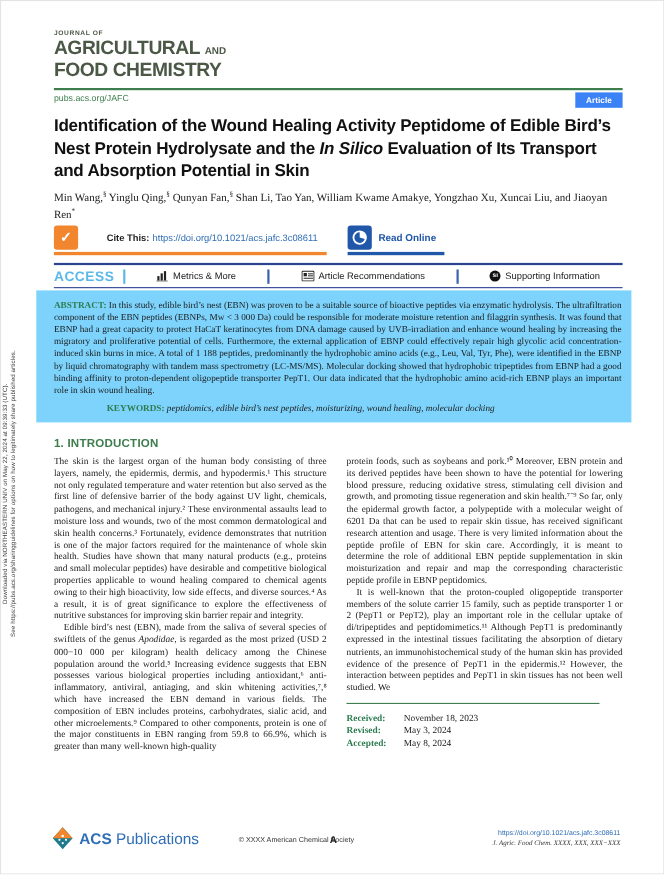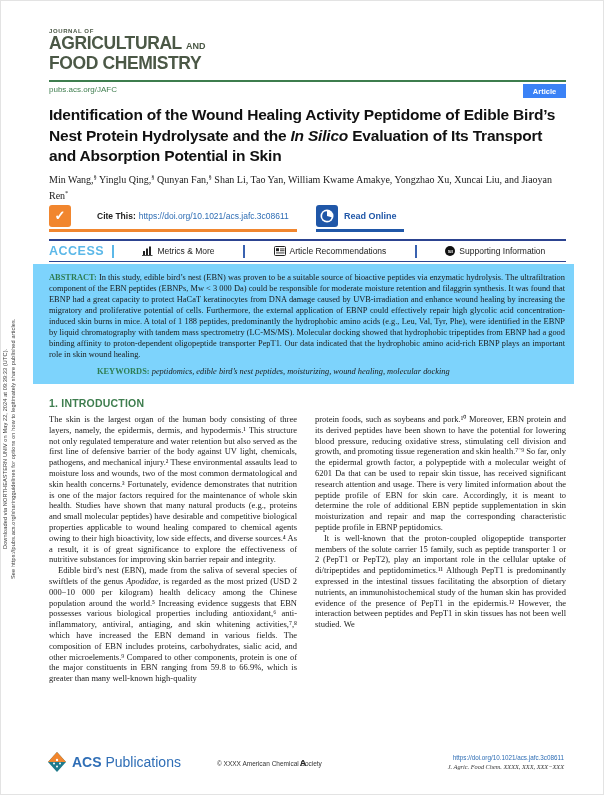--- a/index.html
+++ b/index.html
@@ -197,20 +197,34 @@
   <div class="intro-heading">1. INTRODUCTION</div>
 
   <div class="col col-left">
     <p>The skin is the largest organ of the human body consisting of three layers, namely, the epidermis, dermis, and hypodermis.¹ This structure not only regulated temperature and water retention but also served as the first line of defensive barrier of the body against UV light, chemicals, pathogens, and mechanical injury.² These environmental assaults lead to moisture loss and wounds, two of the most common dermatological and skin health concerns.³ Fortunately, evidence demonstrates that nutrition is one of the major factors required for the maintenance of whole skin health. Studies have shown that many natural products (e.g., proteins and small molecular peptides) have desirable and competitive biological properties applicable to wound healing compared to chemical agents owing to their high bioactivity, low side effects, and diverse sources.⁴ As a result, it is of great significance to explore the effectiveness of nutritive substances for improving skin barrier repair and integrity.</p>
     <p class="indent"><span>Edible bird’s nest (EBN), made from the saliva of several species of swiftlets of the genus </span><i>Apodidae</i><span>, is regarded as the most prized (USD 2 000−10 000 per kilogram) health delicacy among the Chinese population around the world.⁵ Increasing evidence suggests that EBN possesses various biological properties including antioxidant,⁶ anti-inflammatory, antiviral, antiaging, and skin whitening activities,⁷,⁸ which have increased the EBN demand in various fields. The composition of EBN includes proteins, carbohydrates, sialic acid, and other microelements.⁹ Compared to other components, protein is one of the major constituents in EBN ranging from 59.8 to 66.9%, which is greater than many well-known high-quality</span></p>
   </div>
 
   <div class="col col-right">
     <p>protein foods, such as soybeans and pork.¹⁰ Moreover, EBN protein and its derived peptides have been shown to have the potential for lowering blood pressure, reducing oxidative stress, stimulating cell division and growth, and promoting tissue regeneration and skin health.⁷⁻⁹ So far, only the epidermal growth factor, a polypeptide with a molecular weight of 6201 Da that can be used to repair skin tissue, has received significant research attention and usage. There is very limited information about the peptide profile of EBN for skin care. Accordingly, it is meant to determine the role of additional EBN peptide supplementation in skin moisturization and repair and map the corresponding characteristic peptide profile in EBNP peptidomics.</p>
     <p class="indent">It is well-known that the proton-coupled oligopeptide transporter members of the solute carrier 15 family, such as peptide transporter 1 or 2 (PepT1 or PepT2), play an important role in the cellular uptake of di/tripeptides and peptidomimetics.¹¹ Although PepT1 is predominantly expressed in the intestinal tissues facilitating the absorption of dietary nutrients, an immunohistochemical study of the human skin has provided evidence of the presence of PepT1 in the epidermis.¹² However, the interaction between peptides and PepT1 in skin tissues has not been well studied. We</p>
+    <div class="dates-box">
+      <div class="date-row">
+          <span class="date-label">Received:</span>
+          <span class="date-val">November 18, 2023</span>
+        </div>
+      <div class="date-row">
+          <span class="date-label">Revised:</span>
+          <span class="date-val">May 3, 2024</span>
+        </div>
+      <div class="date-row">
+          <span class="date-label">Accepted:</span>
+          <span class="date-val">May 8, 2024</span>
+        </div>
+    </div>
   </div>
 
   <div class="footer-logo">
     <svg width="20" height="22" viewBox="0 0 20 22">
       <polygon points="10,1 19,11 10,21 1,11" fill="#1f7a8c"></polygon>
       <polygon points="10,1 19,11 1,11" fill="#f1862e"></polygon>
       <circle cx="10" cy="9" r="1.2" fill="#ffffff"></circle>
       <circle cx="7" cy="12.5" r="1" fill="#ffffff"></circle>
       <circle cx="13" cy="12.5" r="1" fill="#ffffff"></circle>
       <circle cx="10" cy="15.5" r="1" fill="#ffffff"></circle>

